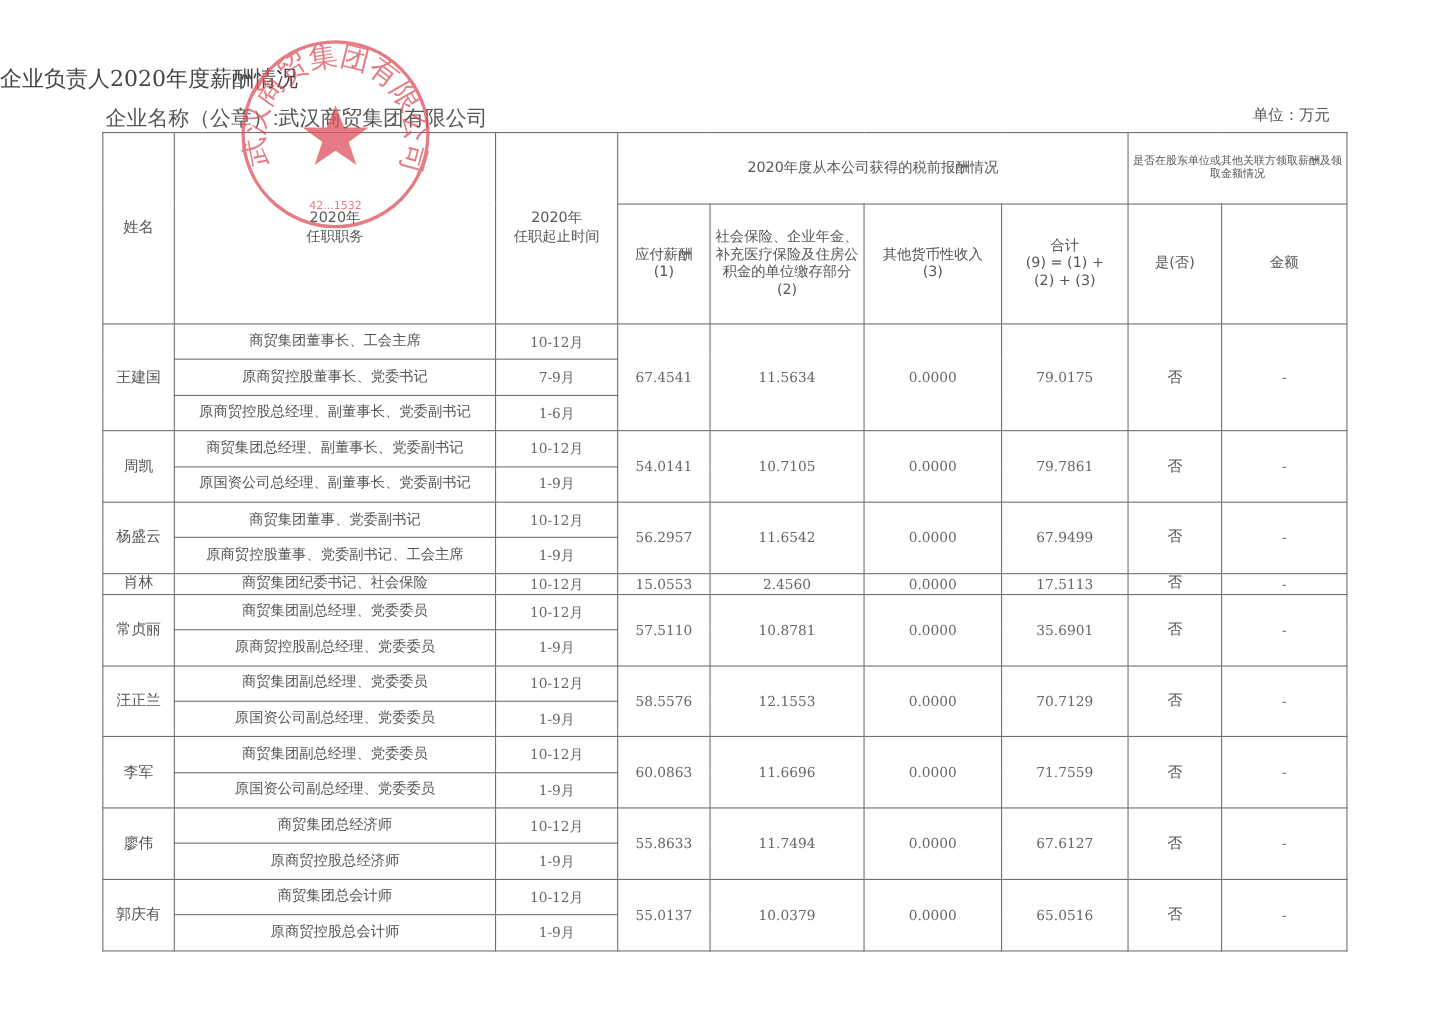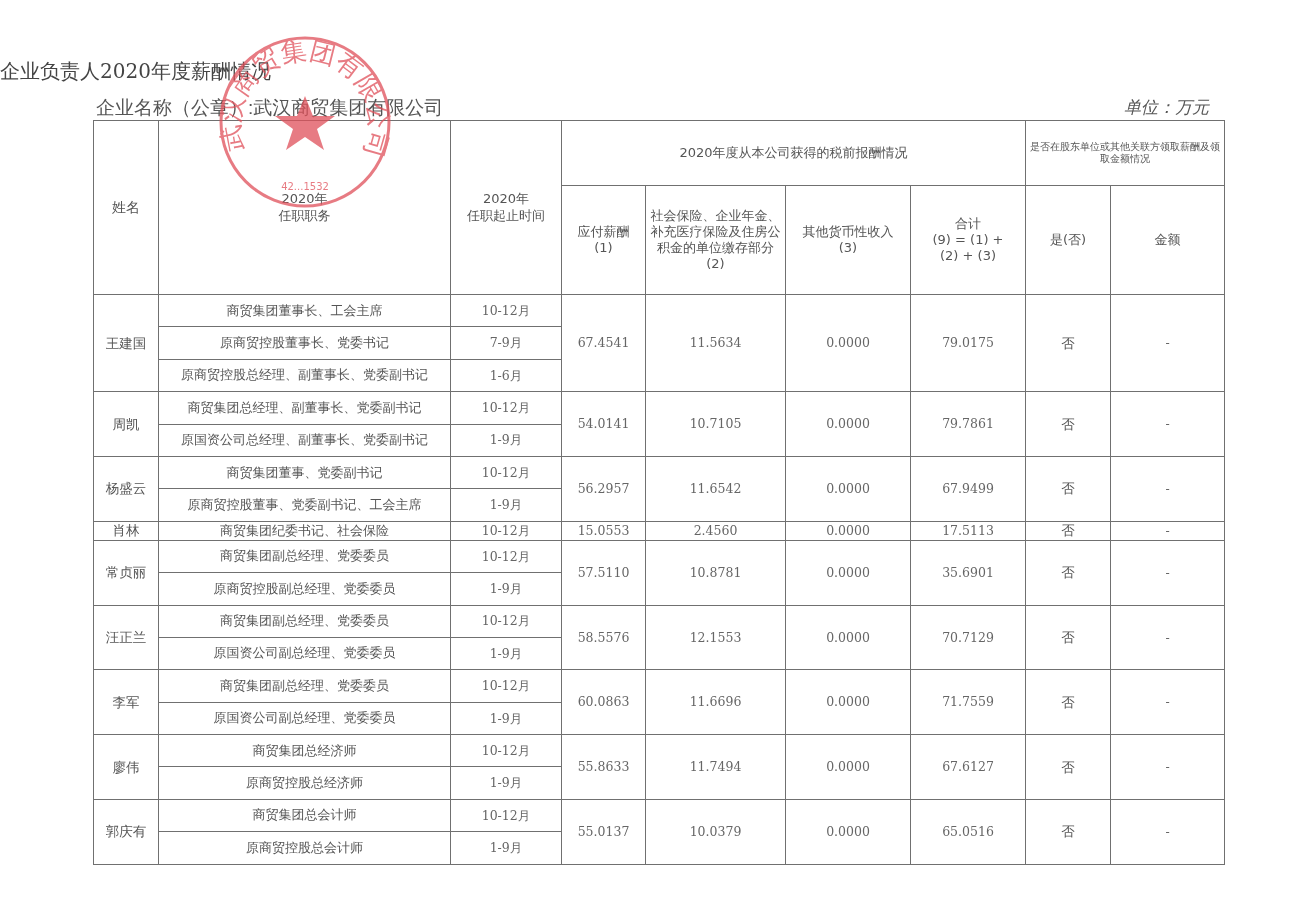--- a/index.html
+++ b/index.html
@@ -3,21 +3,21 @@
 <meta charset="utf-8">
 <style>
   html, body { margin:0; padding:0; background:#ffffff; }
   body { width:1307px; height:919px; position:relative; overflow:hidden;
          font-family:"DejaVu Sans","Liberation Sans",sans-serif; color:#555; }
   .title { position:absolute; left:0; width:1036px; top:58px; text-align:left;
            font-family:"DejaVu Serif","Liberation Serif",serif; font-size:20px; color:#444; }
   .company { position:absolute; left:96px; top:95px; font-family:Liberation Sans, sans-serif;
              font-size:19px; color:#555; }
   .unit { position:absolute; right:98px; top:96px; font-family:"DejaVu Serif","Liberation Serif",serif;
-          font-size:17px; color:#555;font-style:italic; }
+          font-size:14px; color:#555; }
   table.main { position:absolute; left:93px; top:120px; border-collapse:collapse;
                table-layout:fixed; width:1131px; }
   table.main td { border:1.5px solid #707070; text-align:center; vertical-align:middle;
                   padding:0 2px; font-size:13px; color:#555; line-height:1.25; overflow:hidden; }
   .hdr td { font-size:13.5px; color:#444; }
   .hdr-big { font-size:14px !important; }
   .num { font-family:"DejaVu Serif","Liberation Serif",serif; font-size:12.5px !important; color:#666 !important; }
   .pos { font-family:"DejaVu Serif","Liberation Serif",serif; font-size:13px !important; color:#555; }
   .name { font-family:"DejaVu Serif","Liberation Serif",serif; font-size:13.5px !important; }
   .stamp { position:absolute; left:217px; top:34px; width:176px; height:176px; pointer-events:none; opacity:0.75; }

